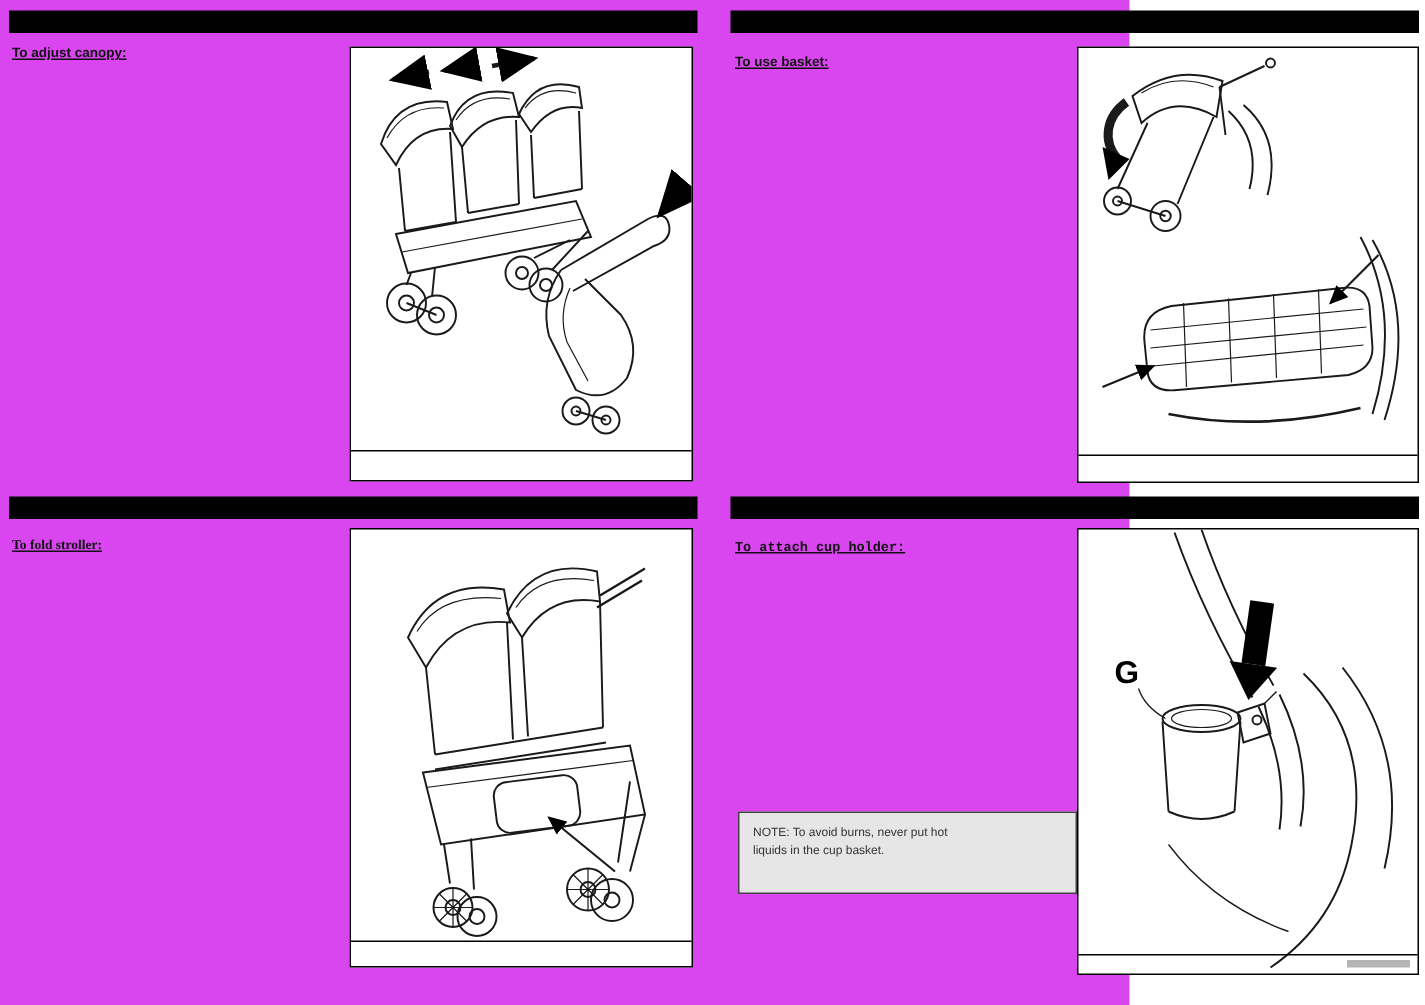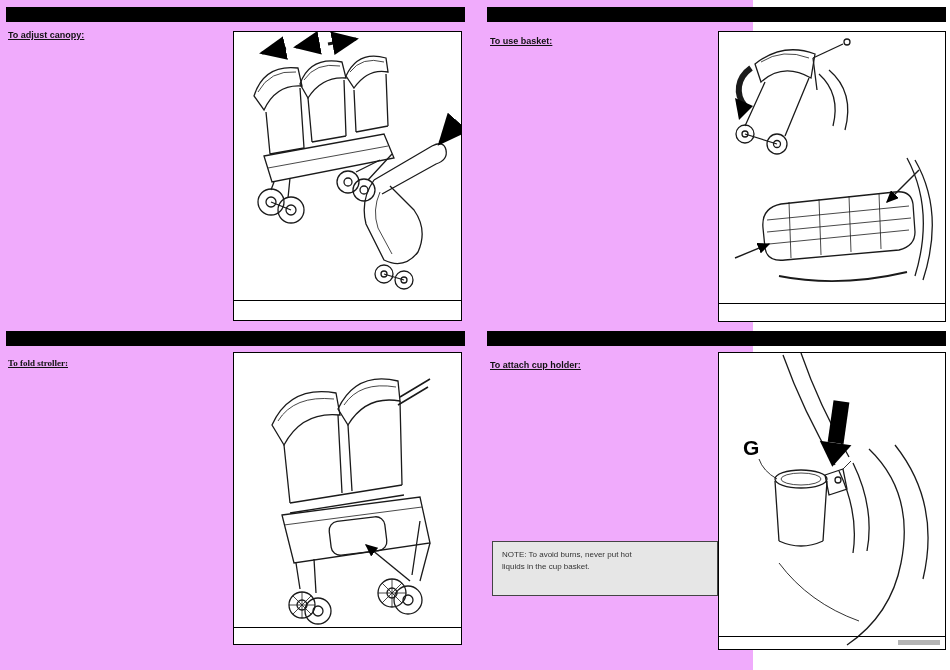--- a/index.html
+++ b/index.html
@@ -1,18 +1,18 @@
 <!DOCTYPE html>
 <html><head>
 <meta charset="utf-8">
 <style>
   * { margin:0; padding:0; box-sizing:border-box; }
   html,body { width:950px; height:670px; background:#ffffff; overflow:hidden;
               font-family:"Liberation Sans", sans-serif; }
-  .page { position:relative; width:753px; height:670px; background:#f0abfc; }
+  .page { position:relative; width:753px; height:670px; background:#d946ef; }
 
   .bar { position:absolute; height:15px; background:#000; color:#fff;
          font-size:10px; font-weight:bold; line-height:15px; padding-left:6px;
          overflow:hidden; }
 
   .sub { position:absolute; font-size:9px; font-weight:bold; color:#111;
          text-decoration:underline; white-space:nowrap; }
 
   .figbox { position:absolute; background:#fff; border:1px solid #000; }
   .figline { position:absolute; left:0; right:0; height:0; border-top:1px solid #000; }
@@ -31,21 +31,21 @@
 <div class="page">
 
   <div class="bar" style="left:6px;   top:7px;   width:459px;"><span></span></div>
   <div class="bar" style="left:487px; top:7px;   width:459px;"><span></span></div>
   <div class="bar" style="left:6px;   top:331px; width:459px;"><span></span></div>
   <div class="bar" style="left:487px; top:331px; width:459px;"><span></span></div>
 
   <div class="sub" style="left:8px;   top:30px;">To adjust canopy:</div>
   <div class="sub" style="left:490px; top:36px;">To use basket:</div>
   <div class="sub" style="left:8px;   top:358px;font-family:Liberation Serif, serif;">To fold stroller:</div>
-  <div class="sub" style="left:490px; top:360px;">To attach cup holder:</div>
+  <div class="sub" style="left:490px; top:360px;font-family:Liberation Mono, monospace;">To attach cup holder:</div>
 
   <div class="figbox" style="left:233px; top:31px; width:229px; height:290px;">
     <svg width="227" height="288" viewBox="0 0 227 288">
       <defs>
         <marker id="ah1" markerWidth="10" markerHeight="8" refX="8" refY="4" orient="auto">
           <path d="M0,0 L9,4 L0,8 Z" fill="#000"></path>
         </marker>
       </defs>
       <g stroke="#1a1a1a" fill="none" stroke-width="1.3">
 

